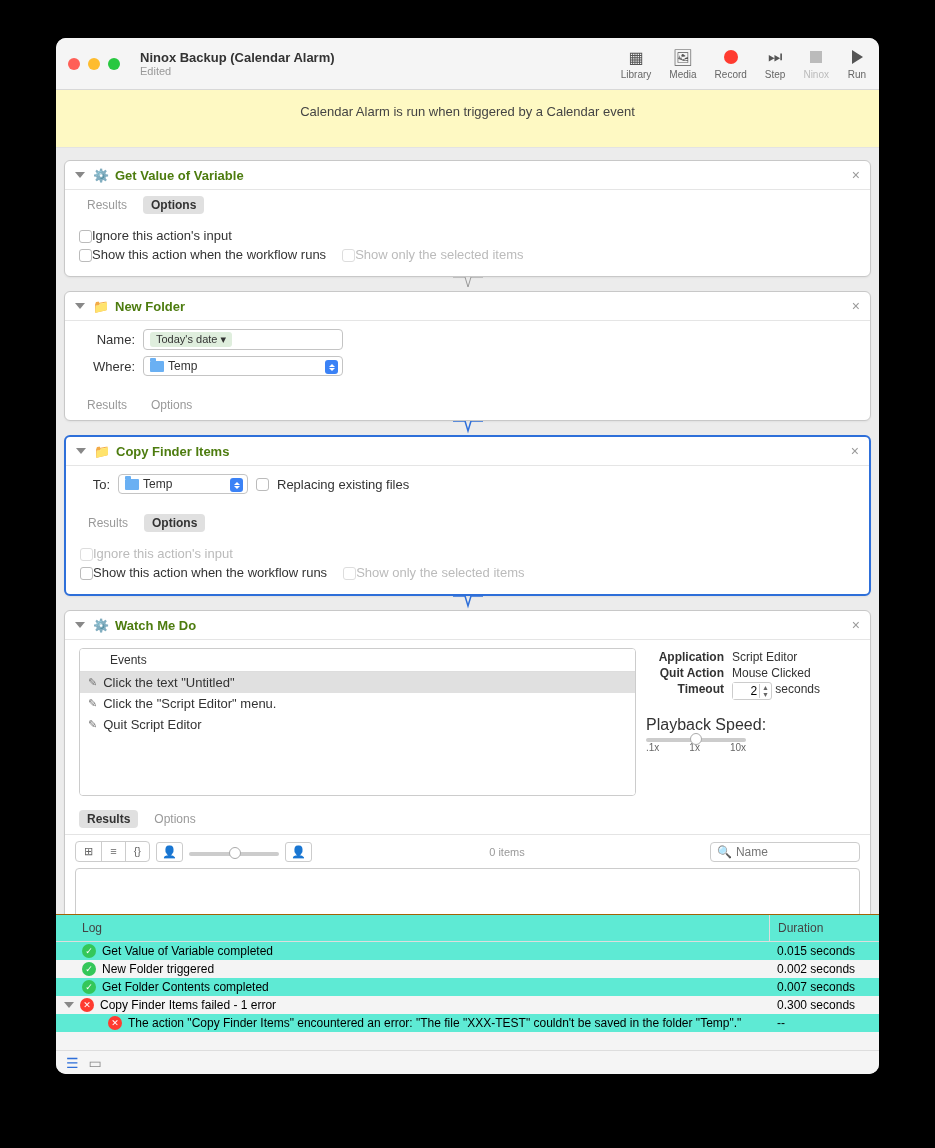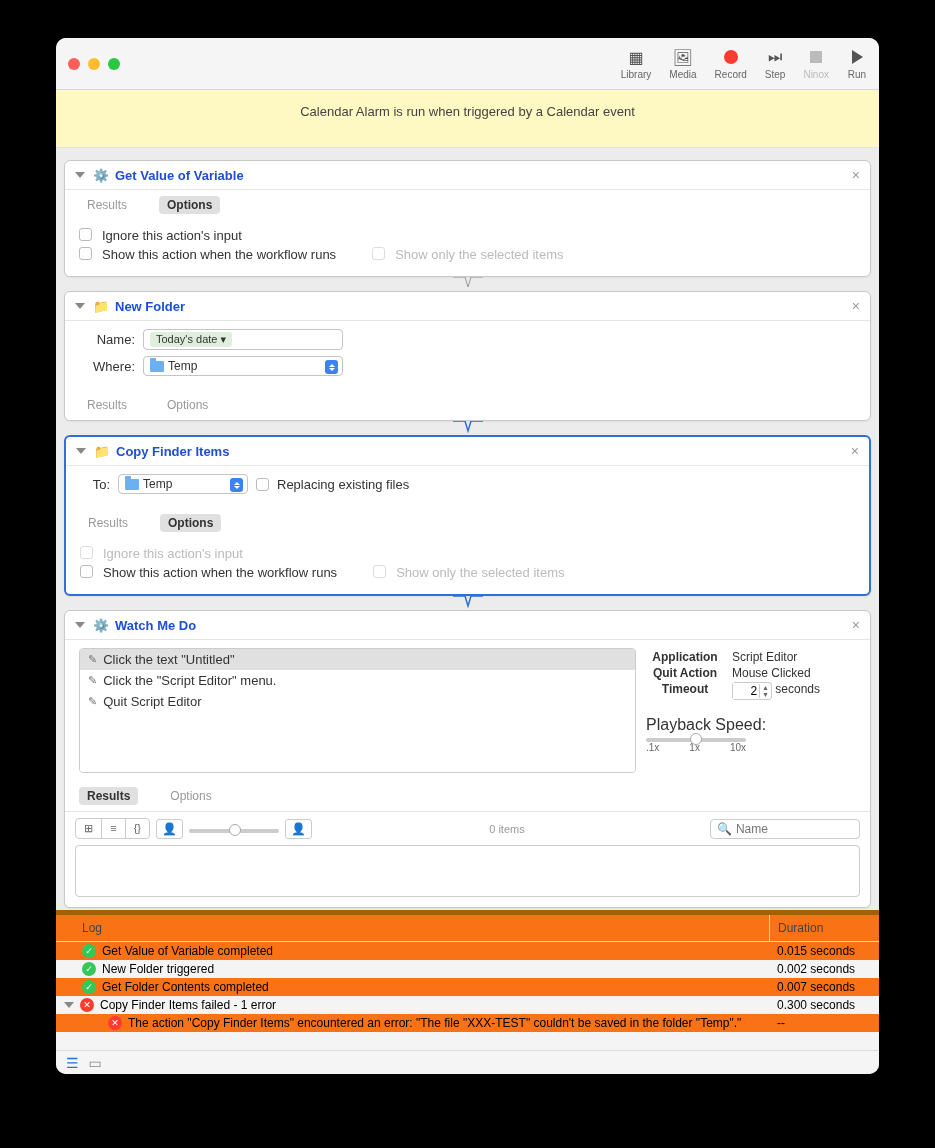--- a/index.html
+++ b/index.html
@@ -31,71 +31,71 @@
   .canvas { flex: 1; overflow: hidden; padding: 8px 6px; background: #ececec; display:flex; flex-direction:column; gap:0;}
   
   .action {
     background: #fff; border: 1px solid #c8c8c8; border-radius: 6px; margin: 4px 2px;
     box-shadow: 0 1px 2px rgba(0,0,0,.05);
   }
   .action.selected { border: 2px solid #2e6fd9; }
   .ahdr { display: flex; align-items: center; padding: 6px 10px; border-bottom: 1px solid #e5e5e5; }
   .disclose { width:0;height:0;border-left:5px solid transparent;border-right:5px solid transparent;border-top:6px solid #888;margin-right:8px;}
   .aicon { width:16px;height:16px;margin-right:6px;display:inline-flex;align-items:center;justify-content:center;font-size:13px;}
-  .atitle { font-size: 13px; font-weight: 600; color: #1d4ed8; }
+  .atitle { font-size: 13px; font-weight: 600; color: #4d7c0f; }
   .aclose { margin-left:auto; font-size:14px; color:#999; cursor:pointer;}
   .abody { padding: 8px 14px; font-size: 13px; color: #333; }
   .row { display: flex; align-items: center; gap: 8px; margin-bottom: 6px;}
   .lbl { width:56px; text-align:right; font-size:13px;}
   .pill { background:#fff; border:1px solid #c4c4c4; border-radius:4px; padding:2px 6px; font-size:12px; display:flex; align-items:center; gap:4px; min-width:200px; position:relative;}
   .pill.short{min-width:130px;}
   .pill .arrs{position:absolute;right:4px;top:3px;width:13px;height:14px;background:#3b82f6;border-radius:3px;display:flex;flex-direction:column;align-items:center;justify-content:center;}
   .pill .arrs::before,.pill .arrs::after{content:"";width:0;height:0;border-left:3px solid transparent;border-right:3px solid transparent;}
   .pill .arrs::before{border-bottom:3px solid #fff;margin-bottom:1px;}
   .pill .arrs::after{border-top:3px solid #fff;}
   .token{background:#b8d4f0;border-radius:3px;padding:1px 6px;font-size:11px;}
-  .tabs { display:flex; gap:24px; padding:6px 14px; font-size:12px; color:#999;}
+  .tabs { display:flex; gap:8px; padding:6px 14px; font-size:12px; color:#999;}
   .tabs .tab{cursor:pointer;padding:2px 8px;border-radius:4px;}
   .tabs .tab.active{background:#e0e0e0;color:#333;font-weight:600;}
   .opts{padding:4px 14px 10px;font-size:13px;color:#333;}
-  .opts .orow{display:flex;align-items:flex-start;gap:10px;margin:4px 0;}
+  .opts .orow{display:flex;align-items:flex-end;gap:0;margin:4px 0;}
   .opts .orow.dis{color:#bbb;}
   .cb{width:13px;height:13px;border:1px solid #bbb;border-radius:3px;background:#fff;}
   
   .connector{height:14px;display:flex;justify-content:center;margin:-4px 0;}
   .connector svg{width:30px;height:14px;}
   
   .eventsBox{display:flex;gap:10px;}
   .evlist{flex:1;border:1px solid #ccc;border-radius:4px;overflow:hidden;}
   .evhdr{background:#fff;border-bottom:1px solid #ddd;padding:4px 30px;font-size:12px;}
   .evitem{padding:3px 8px;font-size:13px;display:flex;align-items:center;gap:6px;}
   .evitem.sel{background:#e0e0e0;}
   .evfill{height:60px;background:#fff;}
   .penicon{font-size:11px;color:#777;}
   .evside{width:210px;font-size:12px;}
   .evside .srow{display:flex;margin:2px 0;}
-  .evside .sk{width:86px;text-align:center;font-weight:600;padding-right:8px;}
+  .evside .sk{width:86px;text-align:right;font-weight:600;padding-right:8px;}
   .stepper{display:inline-flex;align-items:center;border:1px solid #ccc;border-radius:3px;padding:0;width:40px;justify-content:flex-end;}
   .stepper input{width:26px;border:none;text-align:right;font-size:12px;padding:1px 2px;outline:none;}
   .stepbtns{display:flex;flex-direction:column;border-left:1px solid #ccc;}
   .stepbtns span{font-size:7px;line-height:7px;padding:0 2px;color:#666;cursor:pointer;}
   .slider{position:relative;width:100px;height:4px;background:#ccc;border-radius:2px;margin-top:4px;}
   .slider .thumb{position:absolute;width:12px;height:12px;background:#fff;border:1px solid #aaa;border-radius:50%;top:-5px;left:44px;}
   .sllbl{display:flex;justify-content:space-between;font-size:10px;color:#666;width:100px;}
   
   .resbar{display:flex;align-items:center;padding:6px 10px;gap:6px;border-top:1px solid #e4e4e4;}
   .segbtn{border:1px solid #ccc;border-radius:4px;display:flex;overflow:hidden;}
   .segbtn span{padding:3px 8px;font-size:11px;color:#666;border-right:1px solid #ccc;cursor:pointer;}
   .segbtn span:last-child{border-right:none;}
   .search{margin-left:auto;border:1px solid #ccc;border-radius:4px;padding:2px 6px;font-size:12px;color:#999;width:150px;display:flex;align-items:center;gap:4px;}
   .search input{border:none;outline:none;font-size:12px;width:100%;color:#333;}
   .itemcount{font-size:11px;color:#999;margin-left:auto;margin-right:8px;}
   .bigres{border:1px solid #ccc;border-radius:4px;margin:0 10px 10px;height:52px;display:flex;align-items:center;justify-content:center;color:#bbb;font-size:14px;}
   
-  .logpanel{background:#f97316;border-top:5px solid #a16207;}
+  .logpanel{background:#5eead4;border-top:1px solid #a16207;}
   .loghdr{display:flex;font-size:12px;color:#444;border-bottom:1px solid #ddd;}
   .loghdr .c1{flex:1;padding:6px 26px;}
   .loghdr .c2{width:110px;padding:6px 8px;border-left:1px solid #ddd;}
   .logrow{display:flex;font-size:12px;align-items:center;}
   .logrow:nth-child(odd){background:#f4f4f4;}
   .logrow .c1{flex:1;padding:2px 6px;display:flex;align-items:center;gap:6px;}
   .logrow .c2{width:110px;padding:2px 8px;}
   .sicon{width:14px;height:14px;border-radius:50%;display:inline-flex;align-items:center;justify-content:center;font-size:9px;color:#fff;flex-shrink:0;}
   .sicon.ok{background:#34c759;}
   .sicon.err{background:#ff3b30;}
@@ -115,20 +115,24 @@
 <body>
 
 <div class="window">
 
   <div class="titlebar">
     <div class="traffic">
       <div class="tl red"></div>
       <div class="tl yel"></div>
       <div class="tl grn"></div>
     </div>
+    <div class="titles">
+      <div class="wtitle">Ninox Backup (Calendar Alarm)</div>
+      <div class="wsub">Edited</div>
+    </div>
     <div class="toolbar">
       <div class="tbtn">
         <div class="ticon">▦</div>
         <span>Library</span>
       </div>
       <div class="tbtn">
         <div class="ticon">🖼</div>
         <span>Media</span>
       </div>
       <div class="tbtn">
@@ -271,20 +275,21 @@
     <div class="action">
       <div class="ahdr">
         <div class="disclose"></div>
         <span class="aicon">⚙️</span>
         <span class="atitle">Watch Me Do</span>
         <span class="aclose">×</span>
       </div>
       <div class="abody">
         <div class="eventsBox">
           <div class="evlist">
+            <div class="evhdr">Events</div>
             <div class="evitem sel">
                 <span class="penicon">✎</span>
                 <span>Click the text "Untitled"</span>
               </div>
             <div class="evitem">
                 <span class="penicon">✎</span>
                 <span>Click the "Script Editor" menu.</span>
               </div>
             <div class="evitem">
                 <span class="penicon">✎</span>

